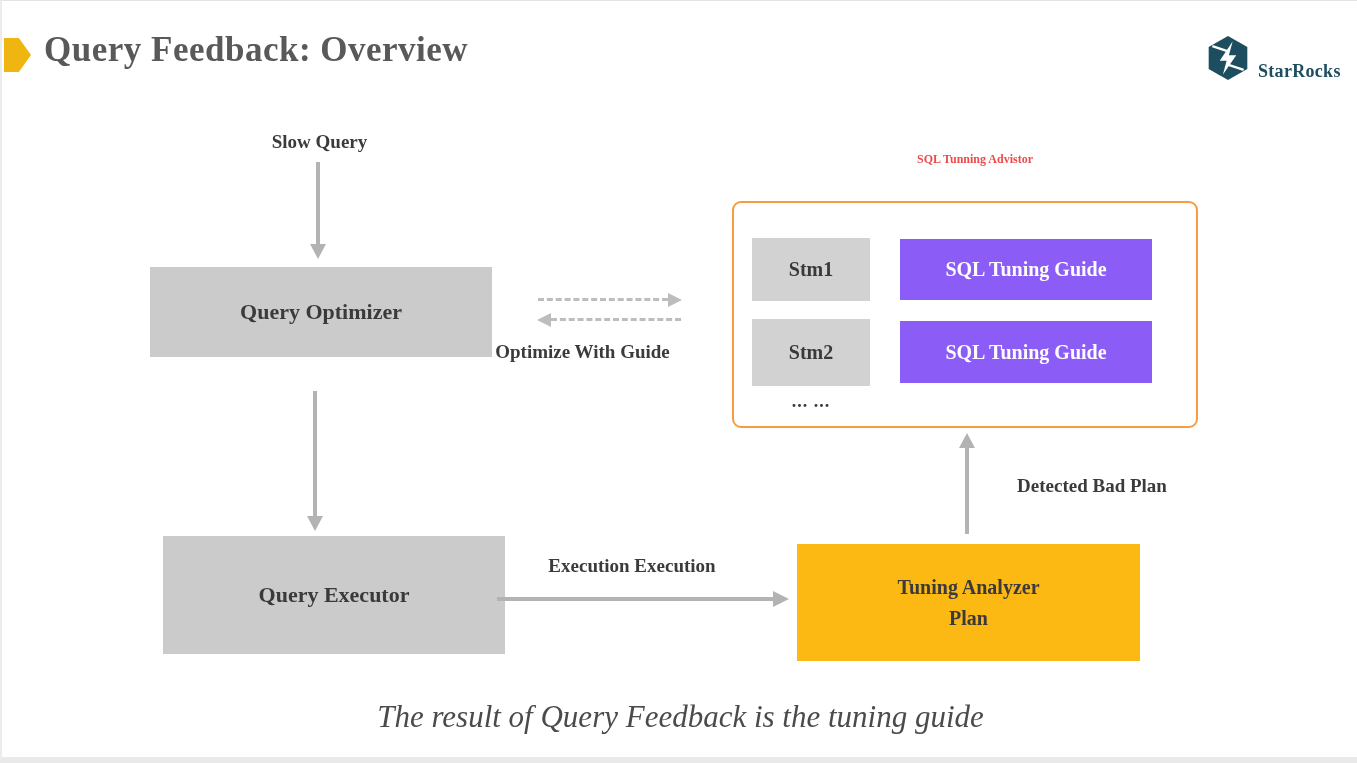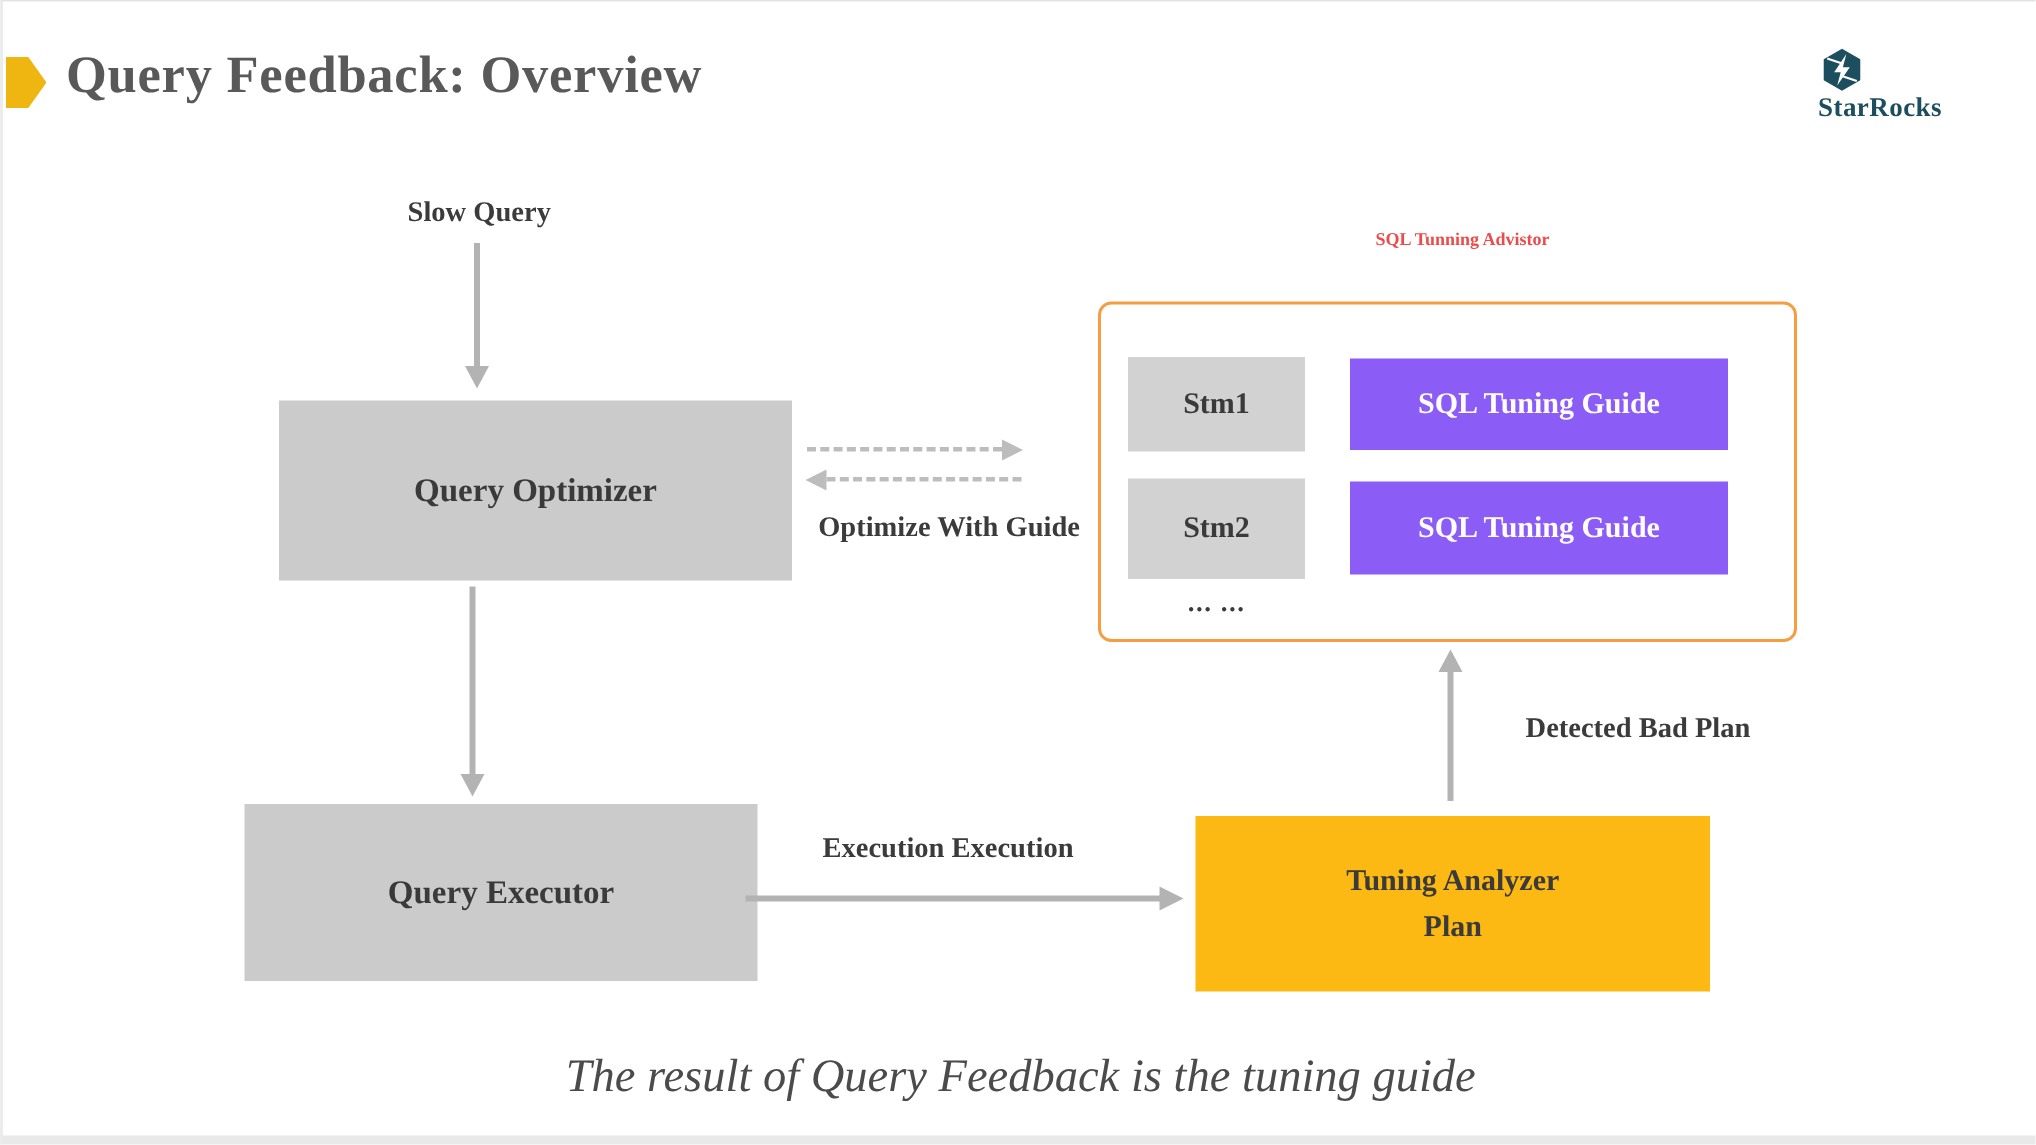--- a/index.html
+++ b/index.html
@@ -14,21 +14,21 @@
 
   
   .title-bullet {
     left:2px; top:37px; width:27px; height:34px; background:#EFB511;
     clip-path: polygon(0 0, 55% 0, 100% 50%, 55% 100%, 0 100%);
   }
   .page-title {
     left:42px; top:29px; font-size:35px; font-weight:bold; color:#595959;
     letter-spacing:0.5px; white-space:nowrap;
   }
-  .logo-wrap { left:1203px; top:31px; width:150px; height:50px; display:flex; align-items:flex-start;flex-direction:column; }
+  .logo-wrap { left:1203px; top:31px; width:150px; height:50px; display:flex; align-items:flex-end; }
   .logo-mark { width:46px; height:48px; }
   .logo-text { font-size:18px; font-weight:bold; color:#1D4E5F; margin-left:7px; letter-spacing:0.3px; }
 
   
   .node {
     display:flex; align-items:center; justify-content:center; text-align:center;
     font-weight:bold; color:#3A3A3A;
   }
   .gray-big   { background:#CBCBCB; font-size:22px; }
   .gray-small { background:#D2D2D2; font-size:20px; }
@@ -70,32 +70,32 @@
     <line x1="48" y1="64" x2="84" y2="76" stroke="#ffffff" stroke-width="5"></line>
     <polygon points="60,14 32,56 47,56 39,86 68,44 52,44" fill="#ffffff"></polygon>
   </svg>
   <span class="logo-text">StarRocks</span>
 </div>
 
 <div class="abs flow-label" style="left:240px; top:130px; width:155px;">Slow Query</div>
 <div class="abs vline" style="left:314px; top:161px; height:83px;"></div>
 <div class="abs tri-down" style="left:308px; top:243px;"></div>
 
-<div class="abs node gray-big" style="left:148px; top:266px; width:342px; height:120px;margin-left:36px;">
+<div class="abs node gray-big" style="left:148px; top:266px; width:342px; height:90px;">
   <span>Query Optimizer</span>
 </div>
 
 <div class="abs vline" style="left:311px; top:390px; height:126px;"></div>
 <div class="abs tri-down" style="left:305px; top:515px;"></div>
 
 <div class="abs dash-line" style="left:536px; top:297px; width:130px;"></div>
 <div class="abs dash-tri-right" style="left:666px; top:292px;"></div>
 <div class="abs dash-tri-left" style="left:535px; top:312px;"></div>
 <div class="abs dash-line" style="left:549px; top:317px; width:130px;"></div>
-<div class="abs flow-label" style="left:493px; top:340px; width:225px;text-align:right;">Optimize With Guide</div>
+<div class="abs flow-label" style="left:468px; top:340px; width:225px;">Optimize With Guide</div>
 
 <div class="abs flow-label red-label" style="left:848px; top:151px; width:250px;">SQL Tunning Advistor</div>
 <div class="abs advisor-box"></div>
 
 <div class="abs node gray-small" style="left:750px; top:237px; width:118px; height:63px;">
   <span>Stm1</span>
 </div>
 <div class="abs node teal-box" style="left:898px; top:238px; width:252px; height:61px;">
   <span>SQL Tuning Guide</span>
 </div>

